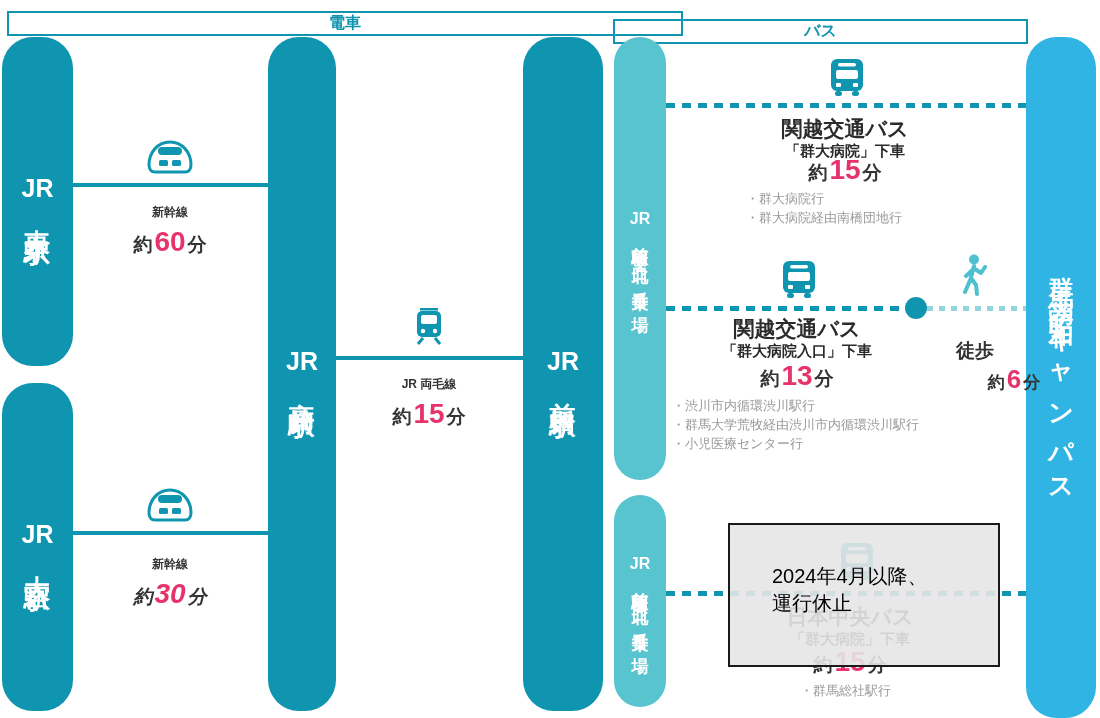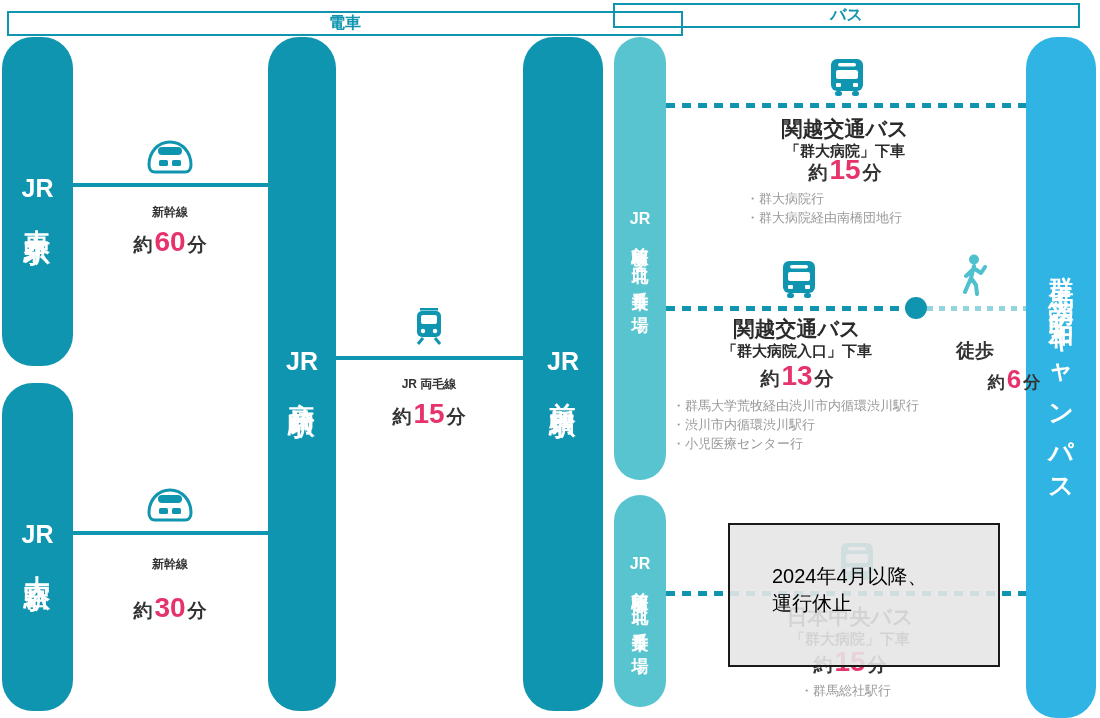--- a/index.html
+++ b/index.html
@@ -45,21 +45,21 @@
   .notice { font-size:20px; color:#000; line-height:27px; white-space:pre-line; text-align:left; font-weight:400; }
 </style>
 </head>
 <body>
 
 <div class="canvas">
 
   <div class="abs hdr" style="left:7px; top:11px; width:676px; height:25px;">
     <span>電車</span>
   </div>
-  <div class="abs hdr" style="left:613px; top:3px; width:467px; height:25px;justify-content:center;">
+  <div class="abs hdr" style="left:613px; top:19px; width:415px; height:25px;justify-content:center;">
     <span>バス</span>
   </div>
 
   <div class="abs bar station" style="left:2px; top:37px; width:71px; height:329px;">
     <span class="jr">JR</span>
     <span class="vtext">東京駅</span>
   </div>
   <div class="abs bar station" style="left:2px; top:383px; width:71px; height:328px;">
     <span class="jr">JR</span>
     <span class="vtext">大宮駅</span>
@@ -90,21 +90,21 @@
   <div class="abs hline" style="left:73px; top:531px; width:195px;"></div>
   <div class="abs" style="left:146px; top:487px;">
     <svg width="48" height="36" viewBox="0 0 48 36">
       <path d="M9 33 C5 33 3 30 3 26 C3 13 12 3 24 3 C36 3 45 13 45 26 C45 30 43 33 39 33 Z" fill="#fff" stroke="#1095B0" stroke-width="3" stroke-linejoin="round"></path>
       <rect x="12" y="8" width="24" height="8" rx="4" fill="#1095B0"></rect>
       <rect x="13" y="21" width="9" height="6" rx="1.5" fill="#1095B0"></rect>
       <rect x="26" y="21" width="9" height="6" rx="1.5" fill="#1095B0"></rect>
     </svg>
   </div>
   <div class="abs route-label line-name" style="left:170px; top:552px;">新幹線</div>
-  <div class="abs route-label time" style="left:170px; top:592px;">
+  <div class="abs route-label time" style="left:170px; top:578px;font-style:italic;">
     <span class="pre">約</span><span class="num">30</span><span class="unit">分</span>
   </div>
 
   <div class="abs hline" style="left:336px; top:356px; width:187px;"></div>
   <div class="abs" style="left:414px; top:305px;">
     <svg width="30" height="40" viewBox="0 0 30 40">
       <rect x="6" y="3" width="18" height="2.5" fill="#1095B0"></rect>
       <rect x="3" y="6" width="24" height="26" rx="5" fill="#1095B0"></rect>
       <rect x="7" y="10" width="16" height="9" rx="2" fill="#fff"></rect>
       <circle cx="9" cy="26" r="2.2" fill="#fff"></circle>
@@ -177,22 +177,22 @@
   <div class="abs route-label company" style="left:797px; top:317px;">関越交通バス</div>
   <div class="abs route-label stopoff" style="left:797px; top:342px;">「群大病院入口」下車</div>
   <div class="abs route-label time" style="left:797px; top:360px;">
     <span class="pre">約</span><span class="num">13</span><span class="unit">分</span>
   </div>
   <div class="abs route-label walk-label" style="left:975px; top:338px;">徒歩</div>
   <div class="abs route-label time time-sm" style="left:1014px; top:364px;">
     <span class="pre">約</span><span class="num">6</span><span class="unit">分</span>
   </div>
   <div class="abs dests" style="left:672px; top:396px;">
+    <div>・渋川市内循環渋川駅行</div>
     <div>・群馬大学荒牧経由渋川市内循環渋川駅行</div>
-    <div>・渋川市内循環渋川駅行</div>
     <div>・小児医療センター行</div>
   </div>
 
   <div class="abs dots" style="left:666px; top:591px; width:360px;"></div>
   <div class="abs" style="left:839px; top:541px;">
     <svg width="36" height="40" viewBox="0 0 36 40">
       <rect x="2" y="2" width="32" height="32" rx="6" fill="#1095B0"></rect>
       <rect x="9" y="6" width="18" height="3.5" rx="1.7" fill="#fff"></rect>
       <rect x="7" y="13" width="22" height="9" rx="2" fill="#fff"></rect>
       <rect x="7" y="26" width="5" height="4" rx="1" fill="#fff"></rect>

